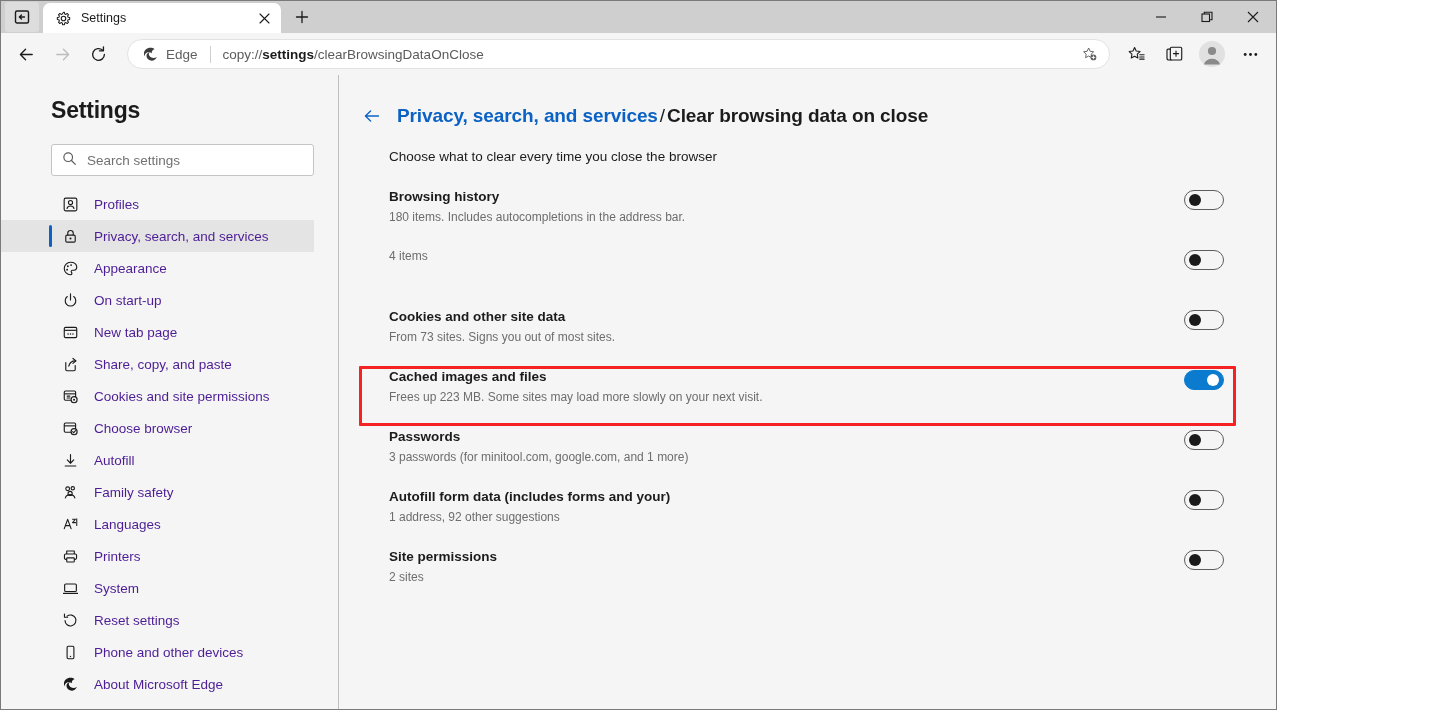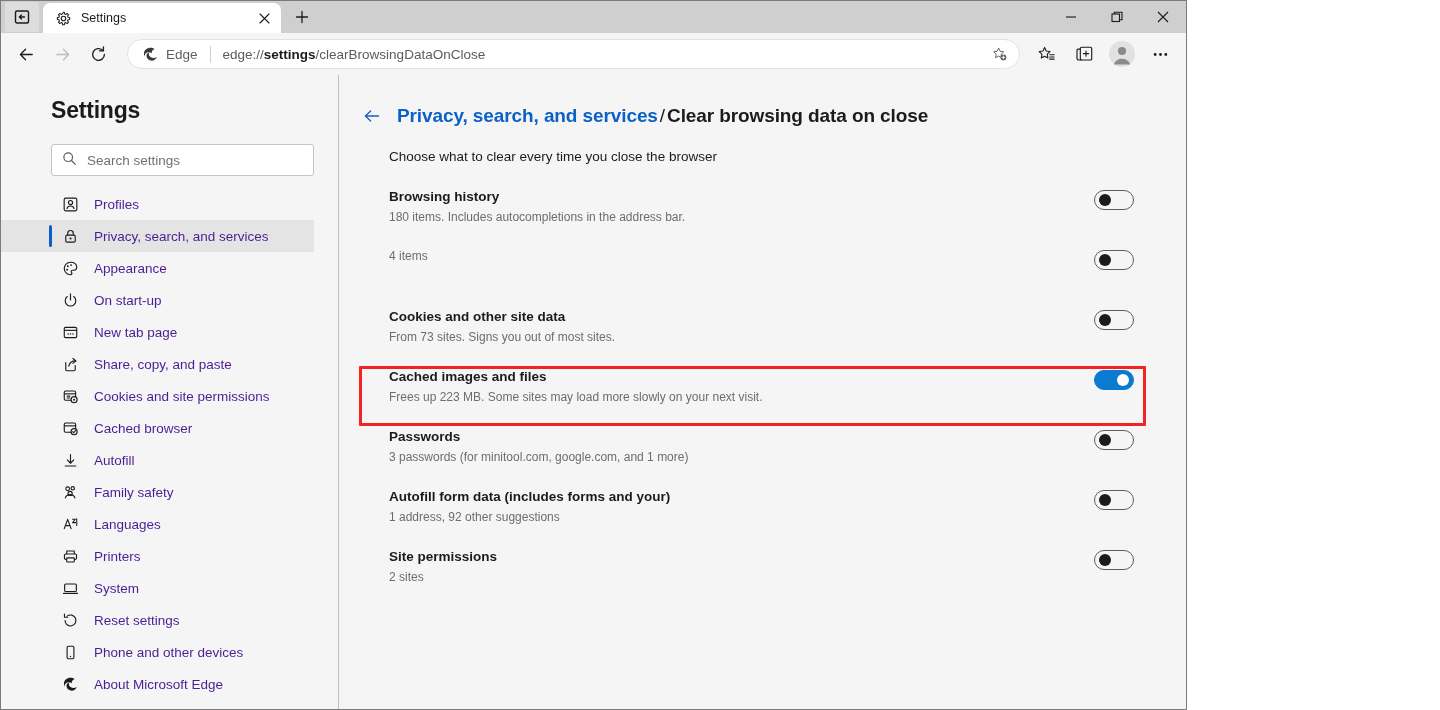--- a/index.html
+++ b/index.html
@@ -4,21 +4,21 @@
 <style>
   * { box-sizing: border-box; margin: 0; padding: 0; }
   html, body {
     width: 1440px; height: 710px;
     font-family: "Liberation Sans", sans-serif;
     background: #ffffff;
     overflow: hidden;
   }
   .window {
     position: relative;
-    width: 1187px; height: 710px;
+    width: 1277px; height: 710px;
     border: 1px solid #7a7a7a;
     background: #f5f5f5;
     overflow: hidden;
   }
 
   
   .tabstrip {
     position: relative;
     height: 32px;
     background: #cfcfcf;
@@ -337,21 +337,21 @@
 
     <div class="omnibox">
       <span class="edge-badge">
         <svg width="17" height="17" viewBox="0 0 20 20">
           <path d="M10 2.2 C5.6 2.2 2.3 5.2 2.3 9.3 c0 1.1 .3 2.1 .8 3 -.1-2 1-3.8 2.8-4.6 1.9-.9 4.3-.5 5.7 .9 -.6-2.3 .9-4.4 3.2-4.8 C13.6 2.7 11.9 2.2 10 2.2 Z" fill="#3b3b3b"></path>
           <path d="M17.4 12.9 c-1.3 .8-2.8 1.2-4.3 1.1 -2.8-.2-4.9-2-5.1-4.2 -.1-1 .4-1.9 1.2-2.4 -2 .2-3.6 1.6-3.9 3.5 -.4 2.5 1.3 5 4.1 6 2.9 1 6-.2 7.4-2.7 .3-.5 .5-.9 .6-1.3 Z" fill="#3b3b3b"></path>
         </svg>
         <span class="edge-badge-text">Edge</span>
       </span>
       <span class="omni-sep"></span>
-      <span class="omni-url"><span>edge://</span><b>settings</b><span>/clearBrowsingDataOnClose</span></span>
+      <span class="omni-url"><span>copy://</span><b>settings</b><span>/clearBrowsingDataOnClose</span></span>
       <span class="omni-icon-btn">
         <svg width="17" height="17" viewBox="0 0 20 20">
           <path d="M9 2.4 L10.8 6.2 L14.9 6.8 L11.9 9.7 L12.6 13.8 L9 11.8 L5.4 13.8 L6.1 9.7 L3.1 6.8 L7.2 6.2 Z" fill="none" stroke="#5b5b5b" stroke-width="1.1" stroke-linejoin="round"></path>
           <circle cx="14.6" cy="13.4" r="3.4" fill="#5b5b5b"></circle>
           <path d="M14.6 11.7 V15.1 M12.9 13.4 H16.3" stroke="#ffffff" stroke-width="1.1" stroke-linecap="round"></path>
         </svg>
       </span>
     </div>
 
     <div class="tb-btn">
@@ -483,21 +483,21 @@
 
         <div class="navitem">
           <span class="ico">
             <svg width="17" height="17" viewBox="0 0 18 18">
               <rect x="2.4" y="3.2" width="12" height="9.8" rx="1.3" fill="none" stroke="#1b1b1b" stroke-width="1.2"></rect>
               <path d="M2.4 6.2 H14.4" stroke="#1b1b1b" stroke-width="1.2"></path>
               <circle cx="12.8" cy="12.4" r="3.2" fill="#f5f5f5" stroke="#1b1b1b" stroke-width="1.2"></circle>
               <path d="M11.3 12.4 L12.4 13.5 L14.3 11.3" fill="none" stroke="#1b1b1b" stroke-width="1.2" stroke-linecap="round" stroke-linejoin="round"></path>
             </svg>
           </span>
-          <span class="lbl">Cached browser</span>
+          <span class="lbl">Choose browser</span>
         </div>
 
         <div class="navitem">
           <span class="ico">
             <svg width="17" height="17" viewBox="0 0 18 18">
               <path d="M9 2.8 V11.6 M5.6 8.4 L9 11.9 L12.4 8.4" fill="none" stroke="#1b1b1b" stroke-width="1.2" stroke-linecap="round" stroke-linejoin="round"></path>
               <path d="M3.4 14.8 H14.6" stroke="#1b1b1b" stroke-width="1.2" stroke-linecap="round"></path>
             </svg>
           </span>
           <span class="lbl">Autofill</span>

